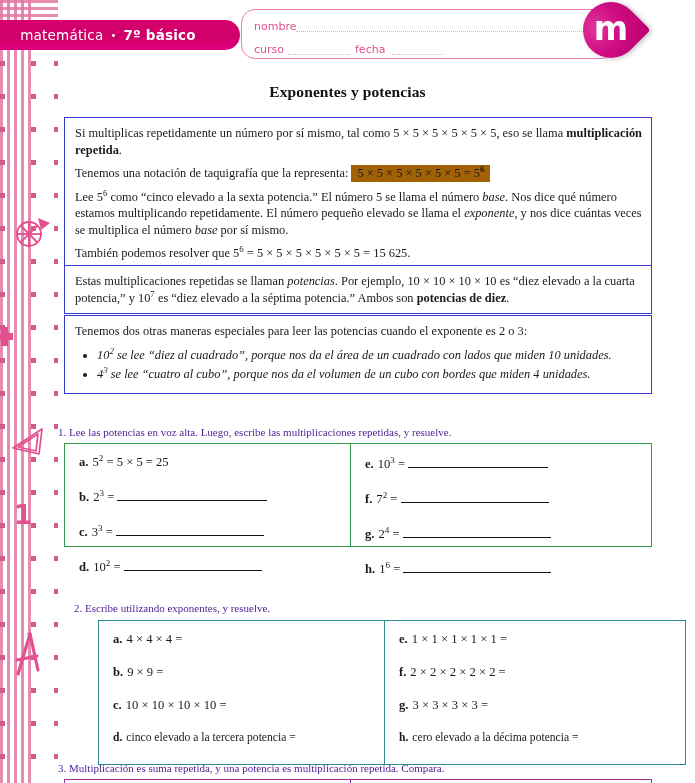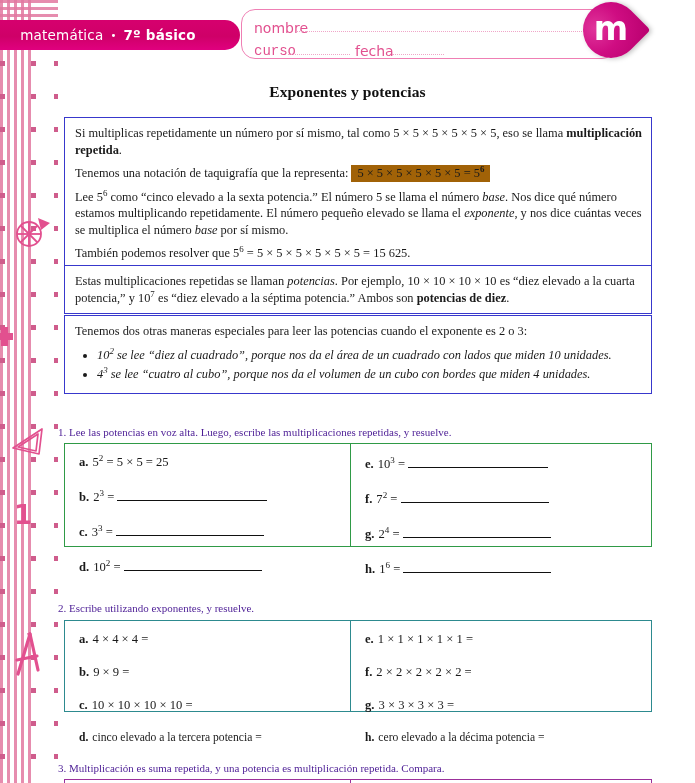--- a/index.html
+++ b/index.html
@@ -65,21 +65,21 @@
     position: absolute;
     left: 241px; top: 9px;
     width: 375px; height: 50px;
     border: 1.4px solid #ef7fb4;
     border-radius: 14px;
     box-sizing: border-box;
   }
   .field-label {
     position: absolute;
     font-family: "DejaVu Sans", sans-serif;
-    font-size: 14px;
+    font-size: 11px;
     color: #e2508f;
   }
   .dotline {
     position: absolute;
     border-bottom: 1.2px dotted #f0a6c8;
     height: 0;
   }
 
   .logo {
     position: absolute;
@@ -155,21 +155,21 @@
   b { font-weight: 700; }
 
   
   .prompt {
     position: absolute;
     left: 58px;
     font-size: 11px;
     color: #4c1d95;
   }
   #prompt1 { top: 426px; }
-  #prompt2 { top: 602px; }
+  #prompt2 { top: 602px; margin-left: 16px; }
   #prompt3 { top: 762px; }
 
   
   .ex-table {
     position: absolute;
     left: 64px;
     width: 588px;
     box-sizing: border-box;
     display: flex;
   }
@@ -193,22 +193,23 @@
     vertical-align: baseline;
   }
 
   #table1 {
     top: 443px; height: 104px;
     border: 1.8px solid #2f9a46;
   }
   #table1 .col.left { border-right: 1.8px solid #2f9a46; }
 
   #table2 {
-    top: 620px; height: 92px;
+    top: 620px; height: 145px;
     border: 1.8px solid #2d8a8f;
+    margin-left: 34px;
   }
   #table2 .col.left { border-right: 1.8px solid #2d8a8f; }
 
   #table3 {
     position: absolute;
     left: 64px; top: 779px;
     width: 588px; height: 20px;
     box-sizing: border-box;
     border: 1.8px solid #9b309b;
     display: flex;
@@ -313,21 +314,21 @@
     <span>matemática</span>
     <span class="dot">•</span>
     <b>7º básico</b>
   </div>
 
   <div class="namebox"></div>
 
   <div class="field-label" style="left:254px; top:20px;">nombre</div>
   <div class="dotline" style="left:296px; top:31px; width:302px;"></div>
 
-  <div class="field-label" style="left:254px; top:43px;font-family:Liberation Mono, monospace;">curso</div>
+  <div class="field-label" style="left:254px; top:43px;">curso</div>
   <div class="dotline" style="left:288px; top:54px; width:62px;"></div>
 
   <div class="field-label" style="left:355px; top:43px;">fecha</div>
   <div class="dotline" style="left:392px; top:54px; width:52px;"></div>
 
   <div class="logo">
     <div class="logo-circle"></div>
     <div class="logo-m">m</div>
   </div>
 </div>

